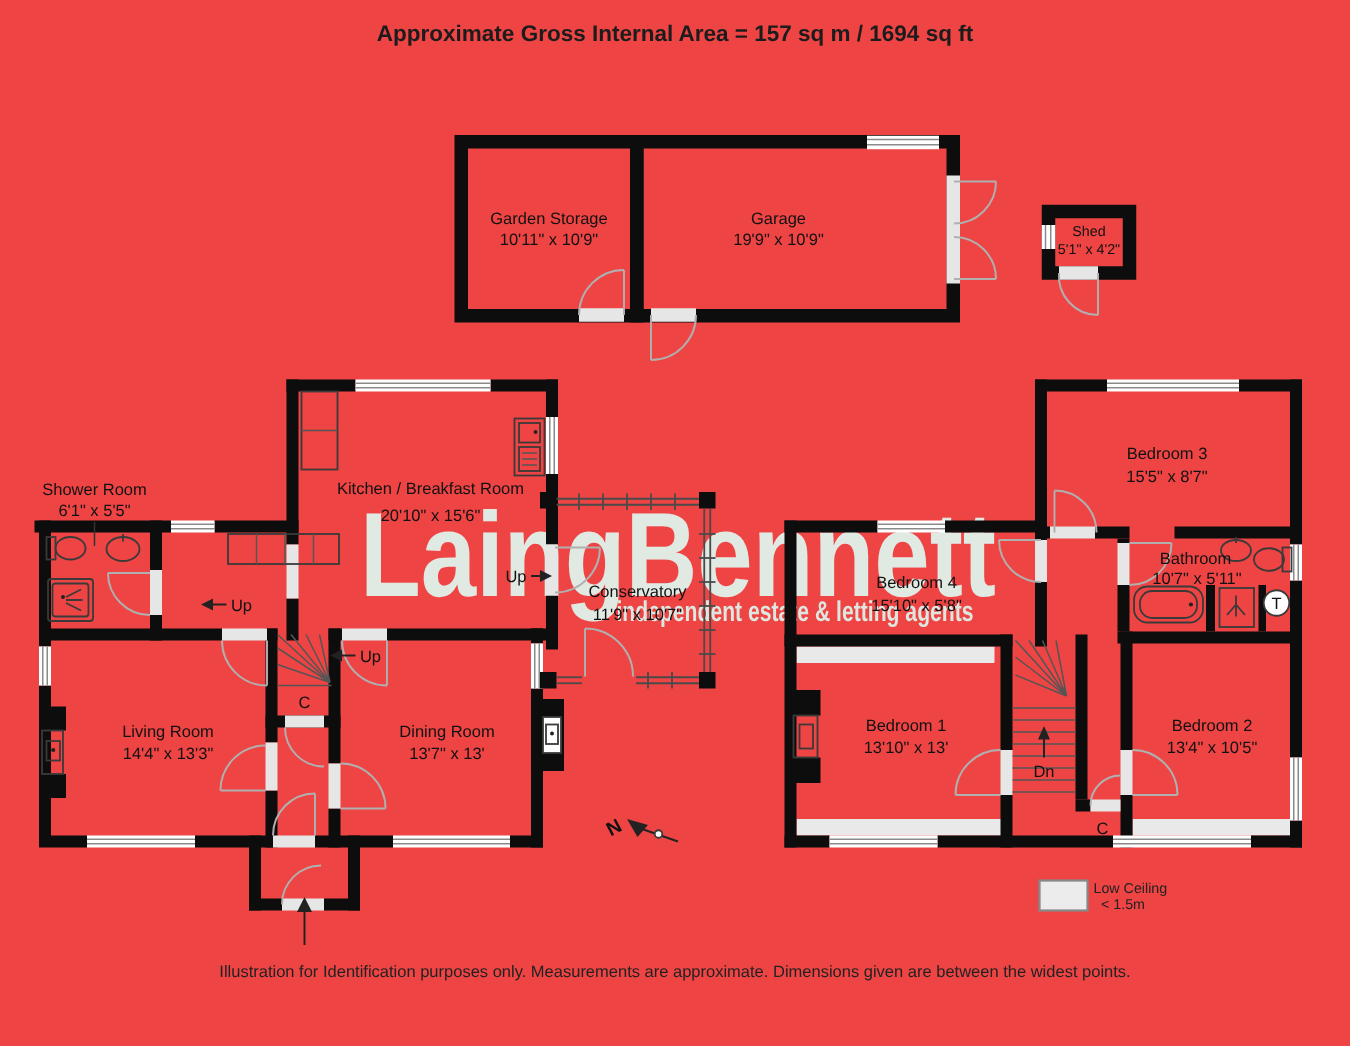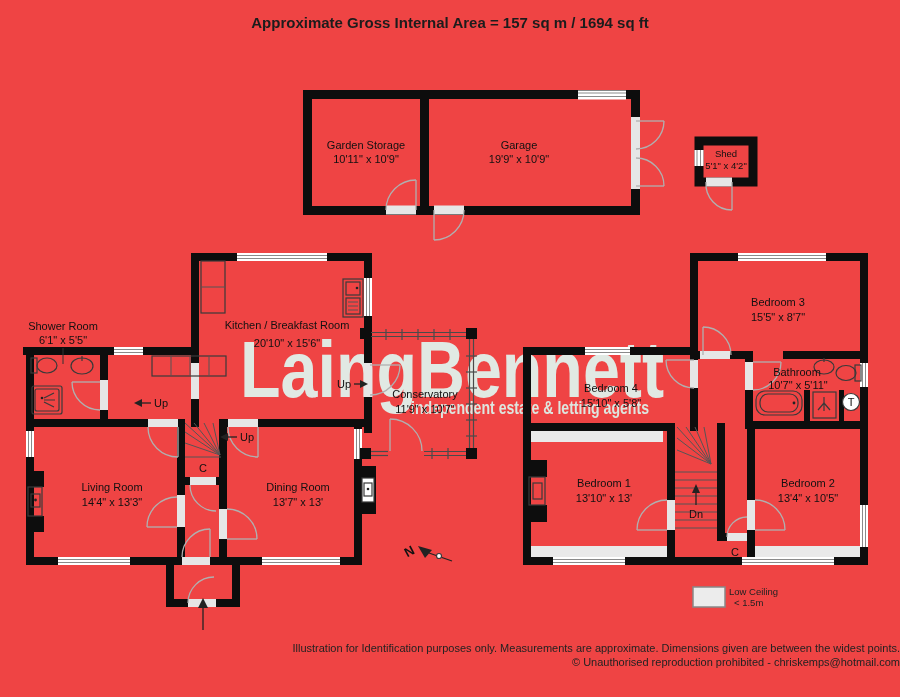--- a/index.html
+++ b/index.html
@@ -1,20 +1,20 @@
 <!DOCTYPE html>
 <html><head>
 <meta charset="utf-8">
 <style>
   html,body{margin:0;padding:0;background:#fff;}
   #canvas{position:relative;width:900px;height:697px;background:#ef4444;overflow:hidden;
           font-family:"Liberation Sans",sans-serif;}
   .hdr{position:absolute;top:13px;left:0;width:100%;text-align:center;
        font-size:15px;font-weight:700;color:#1c1c1c;line-height:19.5px;}
-  .ftr{position:absolute;top:641px;left:0;width:100%;text-align:right;
+  .ftr{position:absolute;top:641px;left:0;width:100%;text-align:center;
        font-size:11px;color:#222;line-height:14.2px;}
   svg{position:absolute;top:0;left:0;}
   .wall{fill:#0d0d0d;}
   .gap{fill:#e6e6e6;}
   .win{fill:#ffffff;}
   .winline{stroke:#8a8a8a;stroke-width:1;}
   .arc{fill:none;stroke:#b0b0b0;stroke-width:1.3;}
   .leaf{stroke:#b0b0b0;stroke-width:1.3;}
   .fixn{fill:none;stroke:#3a3a3a;stroke-width:1.2;}
   .fixf{fill:#fff;stroke:#3a3a3a;stroke-width:1.2;}
@@ -515,15 +515,14 @@
 
     <g>
       <rect x="693" y="587" width="32" height="20" fill="#ececec" stroke="#888" stroke-width="1.5"></rect>
       <text class="lbl-left" x="729" y="595">Low Ceiling</text>
       <text class="lbl-left" x="734" y="606">&lt; 1.5m</text>
     </g>
   </svg>
 
   <div class="ftr">
     <div>Illustration for Identification purposes only.  Measurements are approximate. Dimensions given are between the widest points.</div>
-    <div>© Unauthorised reproduction prohibited  -  chriskemps@hotmail.com</div>
   </div>
 </div>
 
 </body></html>

